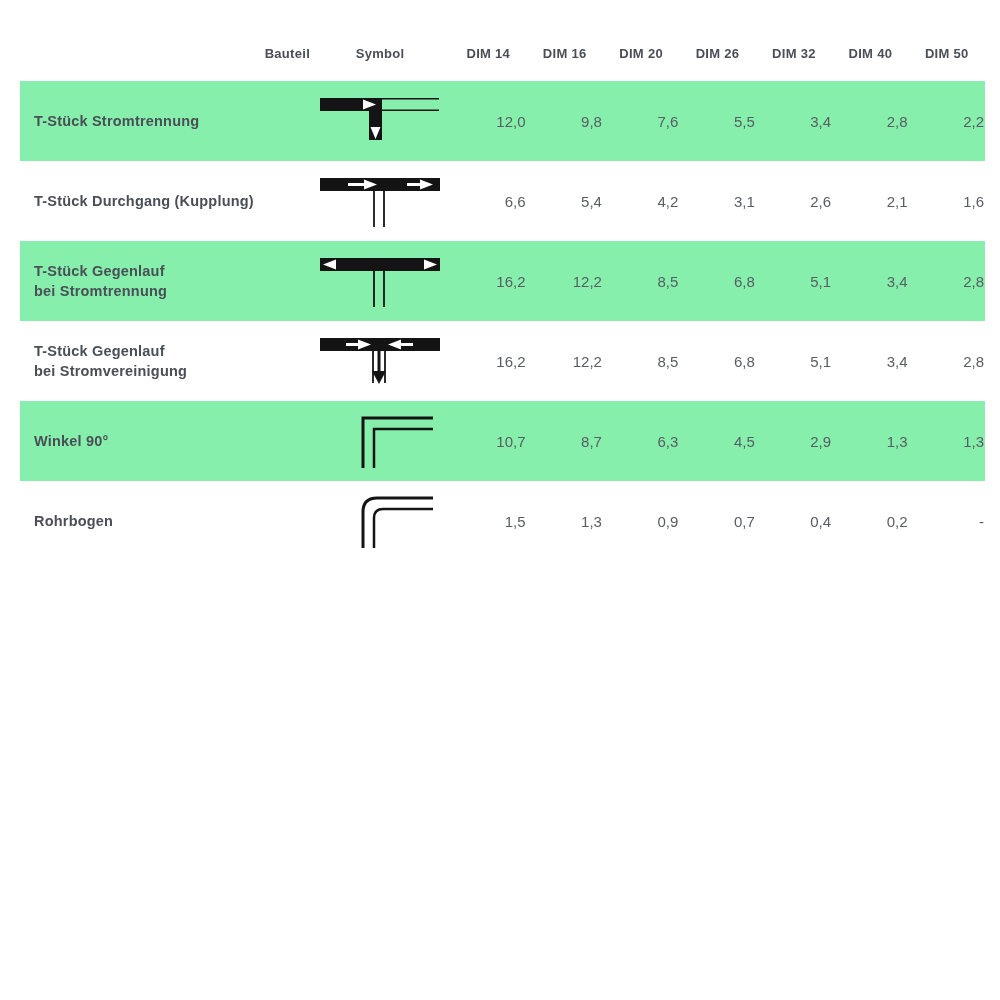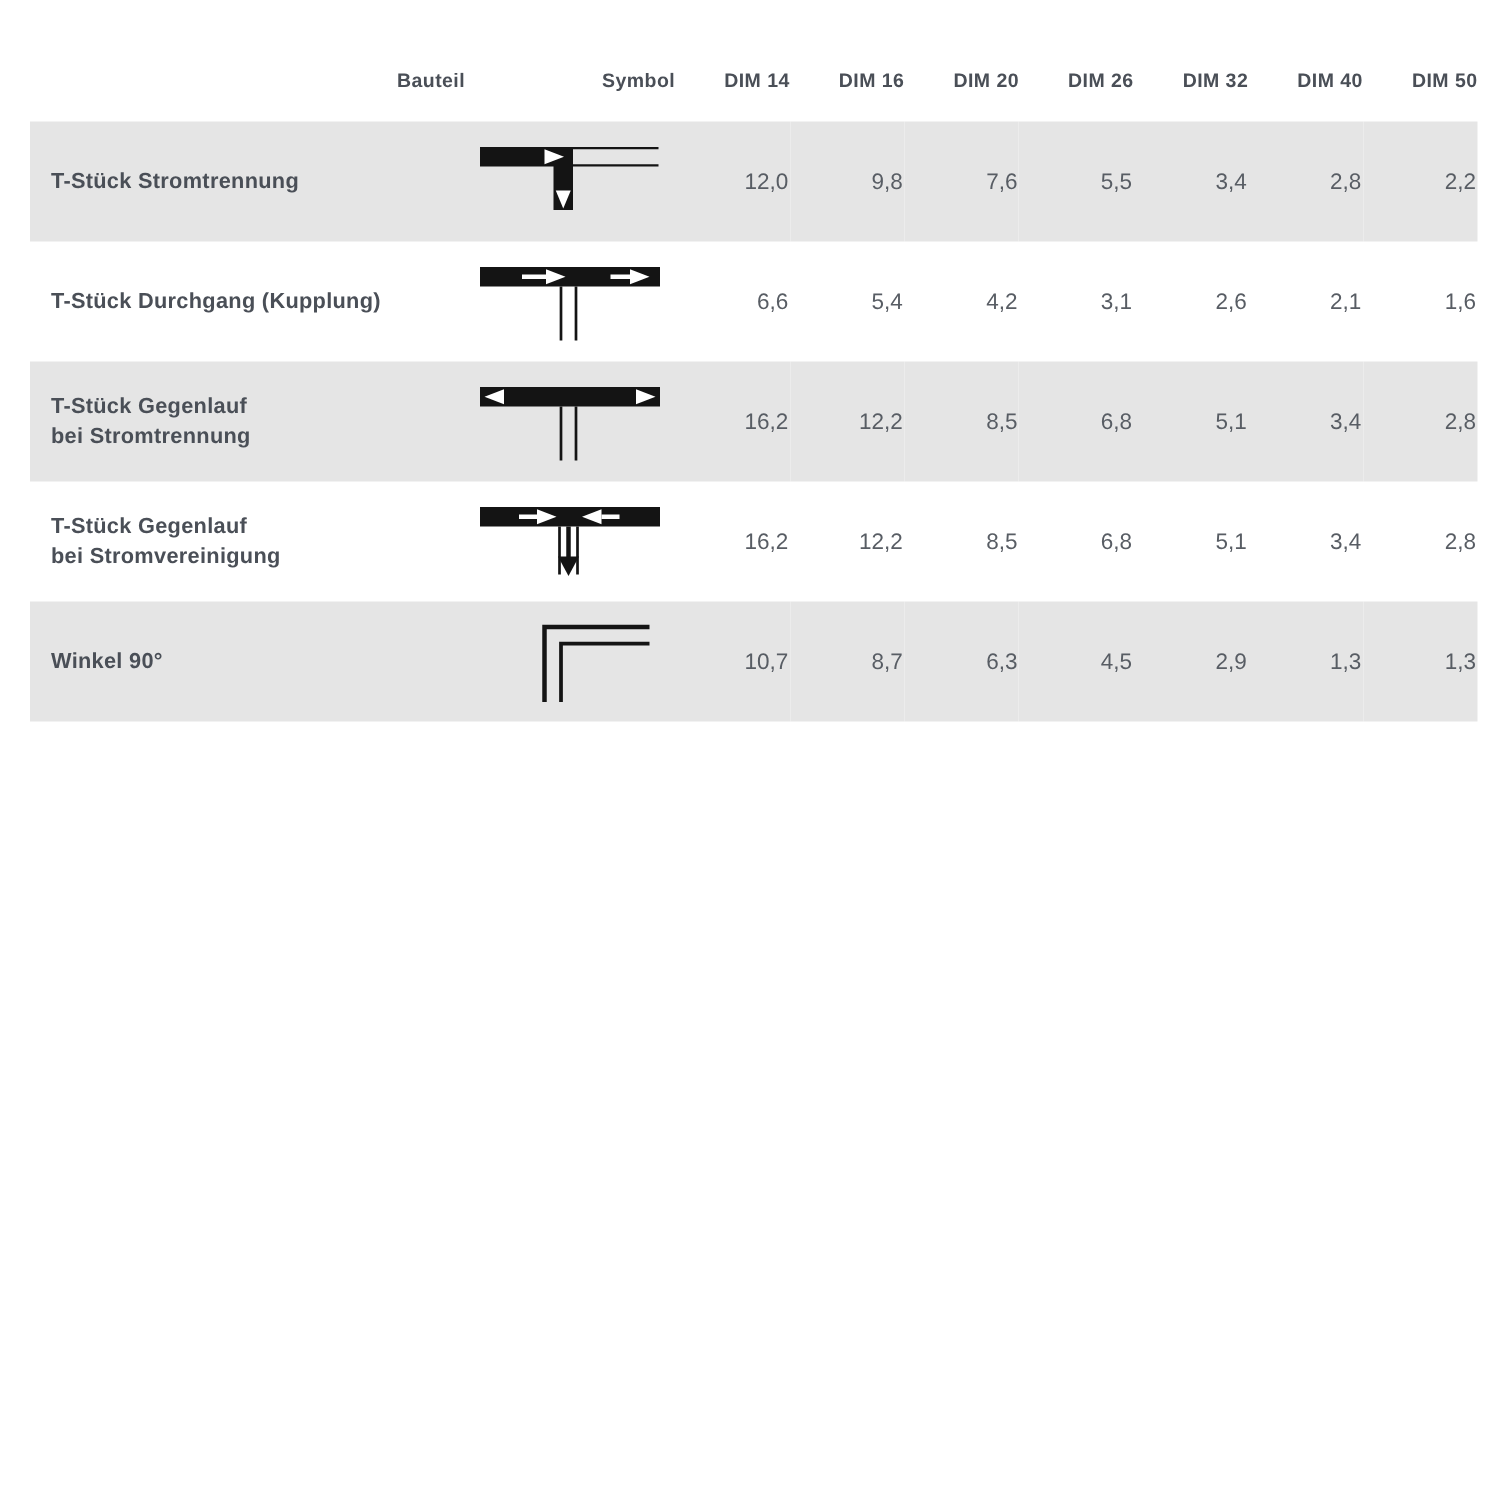--- a/index.html
+++ b/index.html
@@ -30,26 +30,26 @@
     table-layout:fixed;
   }
   col.c-part{width:290px;}
   col.c-symbol{width:140px;}
   col.c-dim{width:76.4px;}
   th{
     font-size:13px;
     font-weight:bold;
     color:#4a4f57;
     padding:0 0 20px 0;
-    text-align:right;
+    text-align:center;
     letter-spacing:.3px;
   }
   th.left{text-align:right;padding-left:14px;}
   tbody tr{height:80px;}
-  tbody tr.alt{background:#e5e5e5;}
+  tbody tr.alt{background:#86efac;}
   td{vertical-align:middle;}
   td.part{
     padding-left:14px;
     font-size:14.5px;
     font-weight:bold;
     color:#4a4f57;
     white-space:pre-line;
     line-height:1.4;
     letter-spacing:.2px;
   }
@@ -194,18 +194,34 @@
         </td>
         <td class="val">10,7</td>
         <td class="val">8,7</td>
         <td class="val">6,3</td>
         <td class="val">4,5</td>
         <td class="val">2,9</td>
         <td class="val">1,3</td>
         <td class="val">1,3</td>
       </tr>
 
+      <tr>
+        <td class="part">Rohrbogen</td>
+        <td class="symbol">
+          <svg width="130" height="62" viewBox="0 0 130 62">
+            <path class="sym" d="M48 58 L48 22 Q48 8 62 8 L118 8" fill="none" stroke-width="3"></path>
+            <path class="sym" d="M59 58 L59 28 Q59 19 68 19 L118 19" fill="none" stroke-width="2.5"></path>
+          </svg>
+        </td>
+        <td class="val">1,5</td>
+        <td class="val">1,3</td>
+        <td class="val">0,9</td>
+        <td class="val">0,7</td>
+        <td class="val">0,4</td>
+        <td class="val">0,2</td>
+        <td class="val">-</td>
+      </tr>
 
 
 
     </tbody>
   </table>
 </div>
 
 </body></html>

